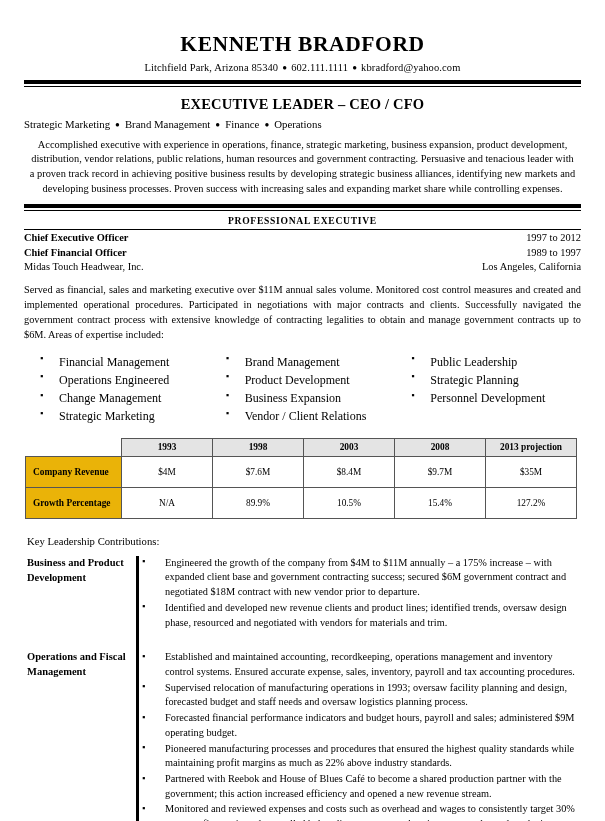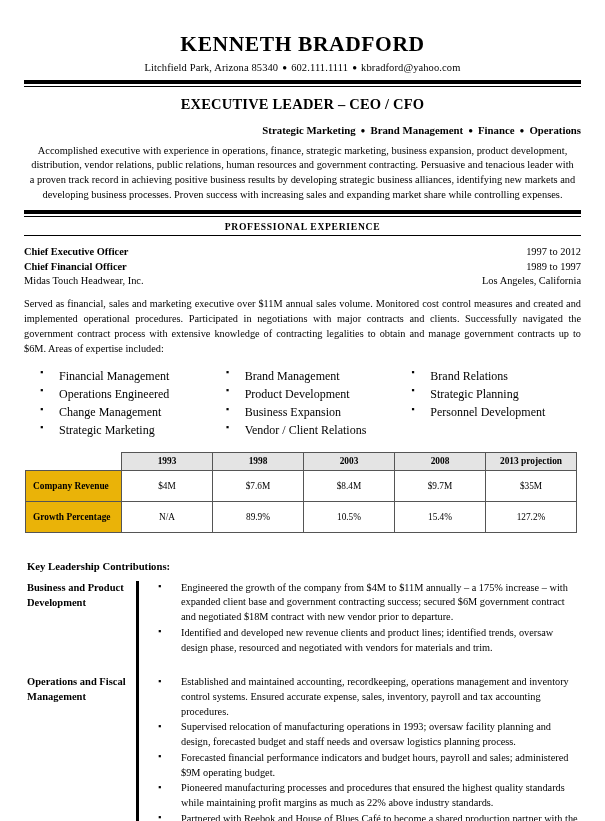--- a/index.html
+++ b/index.html
@@ -56,24 +56,24 @@
   }
 
   .headline {
     text-align: center;
     font-size: 14.5px;
     font-weight: bold;
     letter-spacing: 0.2px;
     margin: 16px 0 0 0;
   }
   .subheadline {
-    text-align: right;
+    text-align: left;
     font-size: 10.8px;
-    font-weight: bold;
-    margin: 11px 0 0 0;
+    font-weight: normal;
+    margin: 5px 0 0 0;
   }
   .subheadline .dot { margin: 0 5px; font-size: 8px; vertical-align: 1px; }
 
   .summary {
     text-align: center;
     font-size: 10.4px;
     line-height: 1.42;
     margin: 8px 4px 0 4px;
   }
 
@@ -92,21 +92,21 @@
   }
 
   
   .job-row {
     display: flex;
     justify-content: space-between;
     font-size: 10.4px;
     line-height: 1.30;
     margin-top: 1px;
   }
-  .job-row.first { margin-top: 9px; }
+  .job-row.first { margin-top: 1px; }
   .job-row .left { font-weight: bold; }
   .job-row .right { font-weight: normal; }
   .job-row.company .left { font-weight: normal; }
 
   .job-desc {
     font-size: 10.3px;
     line-height: 1.45;
     text-align: justify;
     margin-top: 9px;
   }
@@ -171,22 +171,22 @@
     font-weight: bold;
     text-align: left;
     padding-left: 7px;
     font-size: 9.4px;
   }
   table.metrics col.c0 { width: 96px; }
 
   
   .key-title {
     font-size: 10.7px;
-    font-weight: bold;
-    margin: 27px 0 0 3px;
+    font-weight: normal;
+    margin: 16px 0 0 3px;
   }
   .contrib-wrap {
     position: relative;
     margin-top: 9px;
   }
   .contrib-bar {
     position: absolute;
     left: 112px;
     top: 0;
     bottom: 0;
@@ -202,21 +202,21 @@
     width: 112px;
     flex: 0 0 112px;
     font-size: 10.5px;
     font-weight: bold;
     line-height: 1.42;
     padding-left: 3px;
     box-sizing: border-box;
   }
   .contrib-items {
     flex: 1 1 auto;
-    padding-left: 18px;
+    padding-left: 2px;
     margin: 0;
     list-style: none;
     font-size: 10.3px;
   }
   .contrib-items li {
     position: relative;
     padding-left: 27px;
     line-height: 1.43;
     margin-bottom: 1px;
     text-align: left;
@@ -251,21 +251,21 @@
     <span>Strategic Marketing</span><span class="dot">●</span><span>Brand Management</span><span class="dot">●</span><span>Finance</span><span class="dot">●</span><span>Operations</span>
   </div>
 
   <p class="summary">Accomplished executive with experience in operations, finance, strategic marketing, business expansion, product development, distribution, vendor relations, public relations, human resources and government contracting.  Persuasive and tenacious leader with a proven track record in achieving positive business results by developing strategic business alliances, identifying new markets and developing business processes.  Proven success with increasing sales and expanding market share while controlling expenses.</p>
 
   <div class="rule-double">
     <div class="bar"></div>
     <div class="thin"></div>
   </div>
 
-  <h3 class="section-title">PROFESSIONAL EXPERIENCE</h3>
+  <h3 class="section-title">PROFESSIONAL EXECUTIVE</h3>
   <div class="rule-thin"></div>
 
   <div class="job-row first">
     <span class="left">Chief Executive Officer</span>
     <span class="right">1997 to 2012</span>
   </div>
   <div class="job-row">
     <span class="left">Chief Financial Officer</span>
     <span class="right">1989 to 1997</span>
   </div>
@@ -288,21 +288,21 @@
     <div class="col">
       <ul>
         <li>Brand Management</li>
         <li>Product Development</li>
         <li>Business Expansion</li>
         <li>Vendor / Client Relations</li>
       </ul>
     </div>
     <div class="col">
       <ul>
-        <li>Brand Relations</li>
+        <li>Public Leadership</li>
         <li>Strategic Planning</li>
         <li>Personnel Development</li>
       </ul>
     </div>
   </div>
 
   <table class="metrics">
     <colgroup>
       <col class="c0">
         <col>

